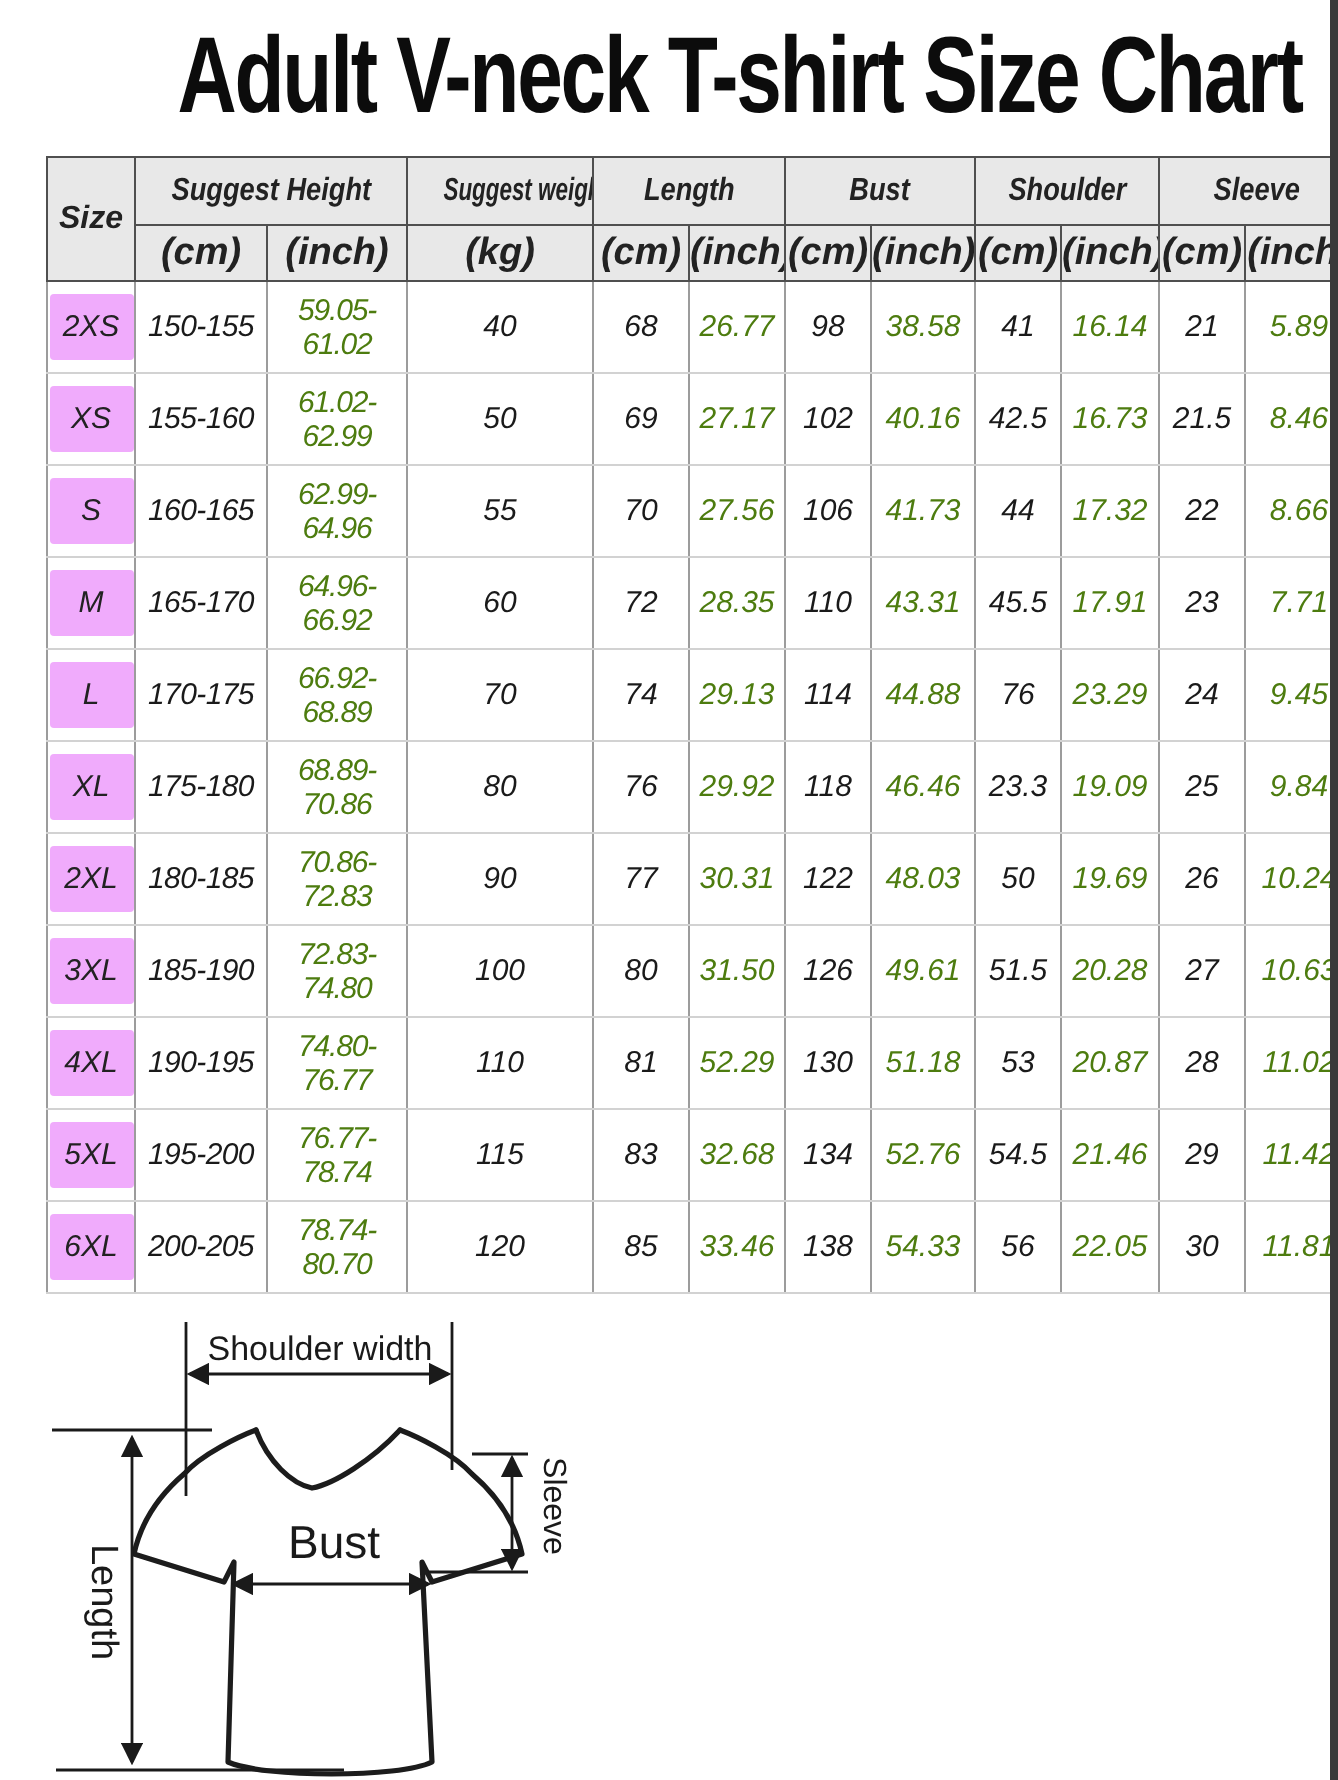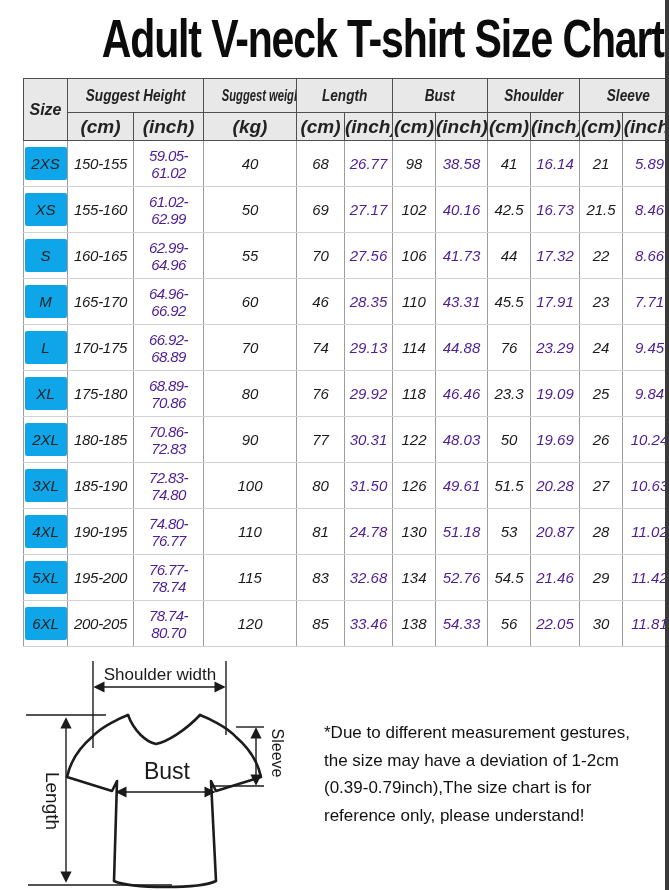--- a/index.html
+++ b/index.html
@@ -9,21 +9,21 @@
     font-family:"Liberation Sans", sans-serif;
     color:#1a1a1a;
     position:relative;
     overflow:hidden;
   }
   .right-edge {
     position:absolute; top:0; right:0; width:4px; height:890px;
     background:#3a3a3a;
   }
   
-  .title-wrap { margin:10px 13px 10px; text-align:center; height:58px; }
+  .title-wrap { margin:10px 0 10px; text-align:center; height:58px; }
   .title-inner {
     display:inline-block;
     font-size:54px; font-weight:700; letter-spacing:-1.5px;
     transform:scaleX(0.76); transform-origin:center;
     white-space:nowrap; color:#0c0c0c; line-height:1.05;
   }
   
   table.size-table {
     border-collapse:collapse; table-layout:fixed;
     width:653px; margin:0 23px;font-style:italic;
@@ -39,25 +39,25 @@
   .size-table thead tr.group-row th { height:33px; font-size:16px; }
   .size-table thead tr.sub-row th { height:27px; font-size:19px; }
   .cond { display:inline-block; transform:scaleX(0.85); transform-origin:center; white-space:nowrap; }
   .xcond { transform:scaleX(0.70); }
   .size-head { font-size:16px; }
   .size-table tbody td {
     height:45px; font-size:15px; background:#fff;
     border-top:1px solid #d2d2d2; border-bottom:1px solid #d2d2d2;
     border-left:1px solid #9c9c9c; border-right:1px solid #9c9c9c;
   }
-  .red { color:#4c1d95; }
+  .red { color:#4d7c0f; }
   td.range-cm { font-size:14.5px; letter-spacing:-0.3px; }
   td.range-in { font-size:13.5px; letter-spacing:-0.6px; }
   .size-chip {
-    display:inline-block; background:#0ea5e9; border-radius:2px;
+    display:inline-block; background:#f0abfc; border-radius:2px;
     min-width:34px; padding:8px 4px; font-size:15px; color:#222;
   }
   
   .bottom { display:flex; align-items:flex-start; margin-top:6px; }
   .diagram-box { width:312px; height:250px; margin-left:10px; flex:none; }
   .note {
     margin:66px 0 0 2px; width:352px;
     font-size:17px; line-height:1.62; color:#111;
     white-space:pre-line;
   }
@@ -152,21 +152,21 @@
           <td>44</td>
           <td class="red">17.32</td>
           <td>22</td>
           <td class="red">8.66</td>
         </tr>
         <tr>
           <td><span class="size-chip">M</span></td>
           <td class="range-cm">165-170</td>
           <td class="red range-in">64.96-66.92</td>
           <td>60</td>
-          <td>46</td>
+          <td>72</td>
           <td class="red">28.35</td>
           <td>110</td>
           <td class="red">43.31</td>
           <td>45.5</td>
           <td class="red">17.91</td>
           <td>23</td>
           <td class="red">7.71</td>
         </tr>
         <tr>
           <td><span class="size-chip">L</span></td>
@@ -223,21 +223,21 @@
           <td class="red">20.28</td>
           <td>27</td>
           <td class="red">10.63</td>
         </tr>
         <tr>
           <td><span class="size-chip">4XL</span></td>
           <td class="range-cm">190-195</td>
           <td class="red range-in">74.80-76.77</td>
           <td>110</td>
           <td>81</td>
-          <td class="red">24.78</td>
+          <td class="red">52.29</td>
           <td>130</td>
           <td class="red">51.18</td>
           <td>53</td>
           <td class="red">20.87</td>
           <td>28</td>
           <td class="red">11.02</td>
         </tr>
         <tr>
           <td><span class="size-chip">5XL</span></td>
           <td class="range-cm">195-200</td>
@@ -299,20 +299,16 @@
       <line x1="107" y1="139" x2="204" y2="139" stroke="#1a1a1a" stroke-width="1.4" marker-start="url(#arw)" marker-end="url(#arw)"></line>
 
       <g stroke="#1a1a1a" stroke-width="1.4">
         <line x1="226" y1="74" x2="254" y2="74"></line>
         <line x1="204" y1="133" x2="254" y2="133"></line>
         <line x1="246" y1="76" x2="246" y2="131" marker-start="url(#arw)" marker-end="url(#arw)"></line>
       </g>
       <text x="262" y="100" font-size="16" text-anchor="middle" transform="rotate(90 262 100)">Sleeve</text>
     </svg>
 
-    <p class="note">*Due to different measurement gestures,
-the size may have a deviation of 1-2cm
-(0.39-0.79inch),The size chart is for
-reference only, please understand!</p>
   </div>
 
   <div class="right-edge"></div>
 </div>
 
 </body></html>

